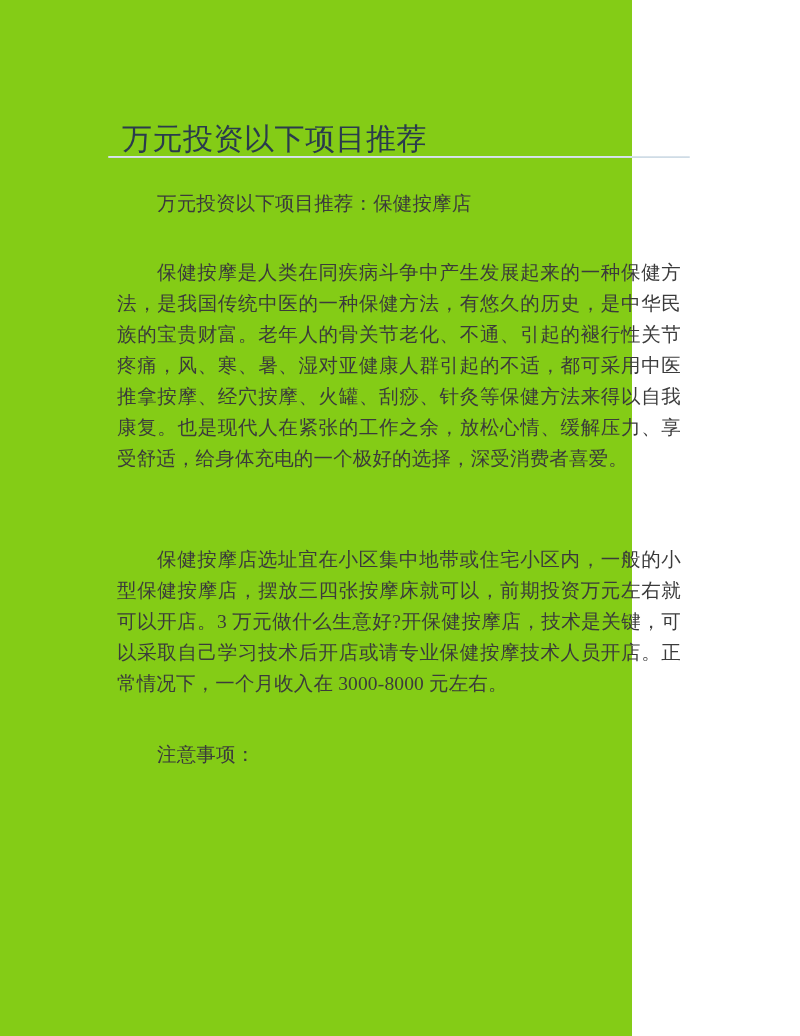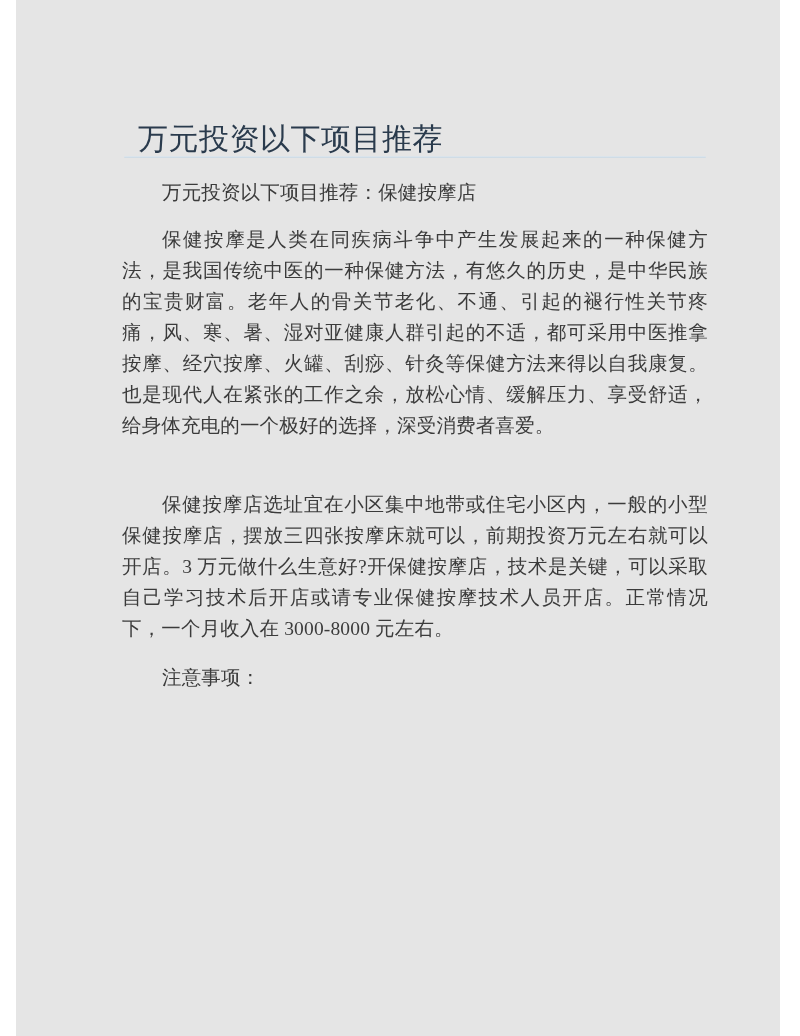--- a/index.html
+++ b/index.html
@@ -11,25 +11,25 @@
     width: 800px;
     height: 1036px;
     background: #ffffff;
     font-family: "Liberation Serif", "DejaVu Serif", serif;
     overflow: hidden;
     position: relative;
   }
 
   .page {
     position: absolute;
-    left: 16px;
+    left: 0;
     top: 0;
-    width: 764px;
+    width: 632px;
     height: 1036px;
-    background: #e5e5e5;
+    background: #84cc16;
   }
 
   
   .doc-title {
     position: absolute;
     left: 122px;
     top: 98px;
     width: 600px;
     font-family: "Liberation Sans", "DejaVu Sans", sans-serif;
     font-size: 30px;
@@ -59,21 +59,21 @@
     width: 588px;
   }
 
   .para {
     font-size: 19.5px;
     line-height: 31px;
     color: #3b3b3b;
     text-align: justify;
     text-justify: inter-character;
     letter-spacing: 0.15px;
-    margin: 1px;
+    margin: 12px;
     font-family: "Liberation Serif", "DejaVu Serif", serif;
   }
 
   
   .para.indent {
     text-indent: 40px;
   }
   .gap-md { height: 14px; }
   .gap-lg { height: 16px; }
 

